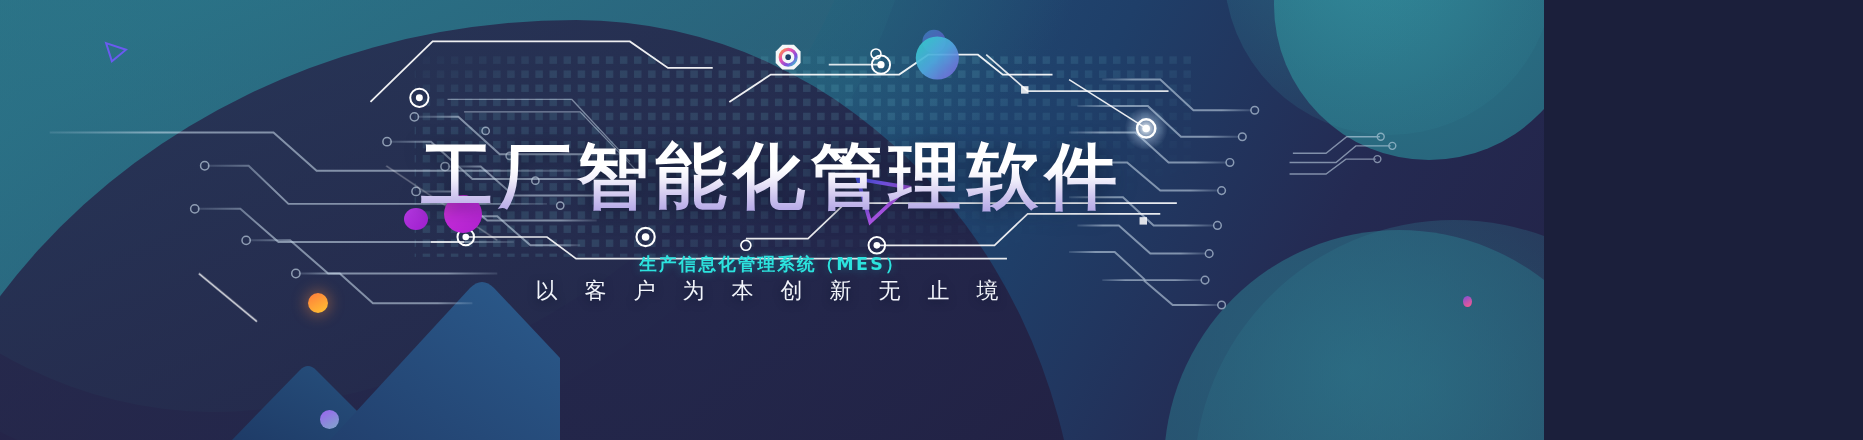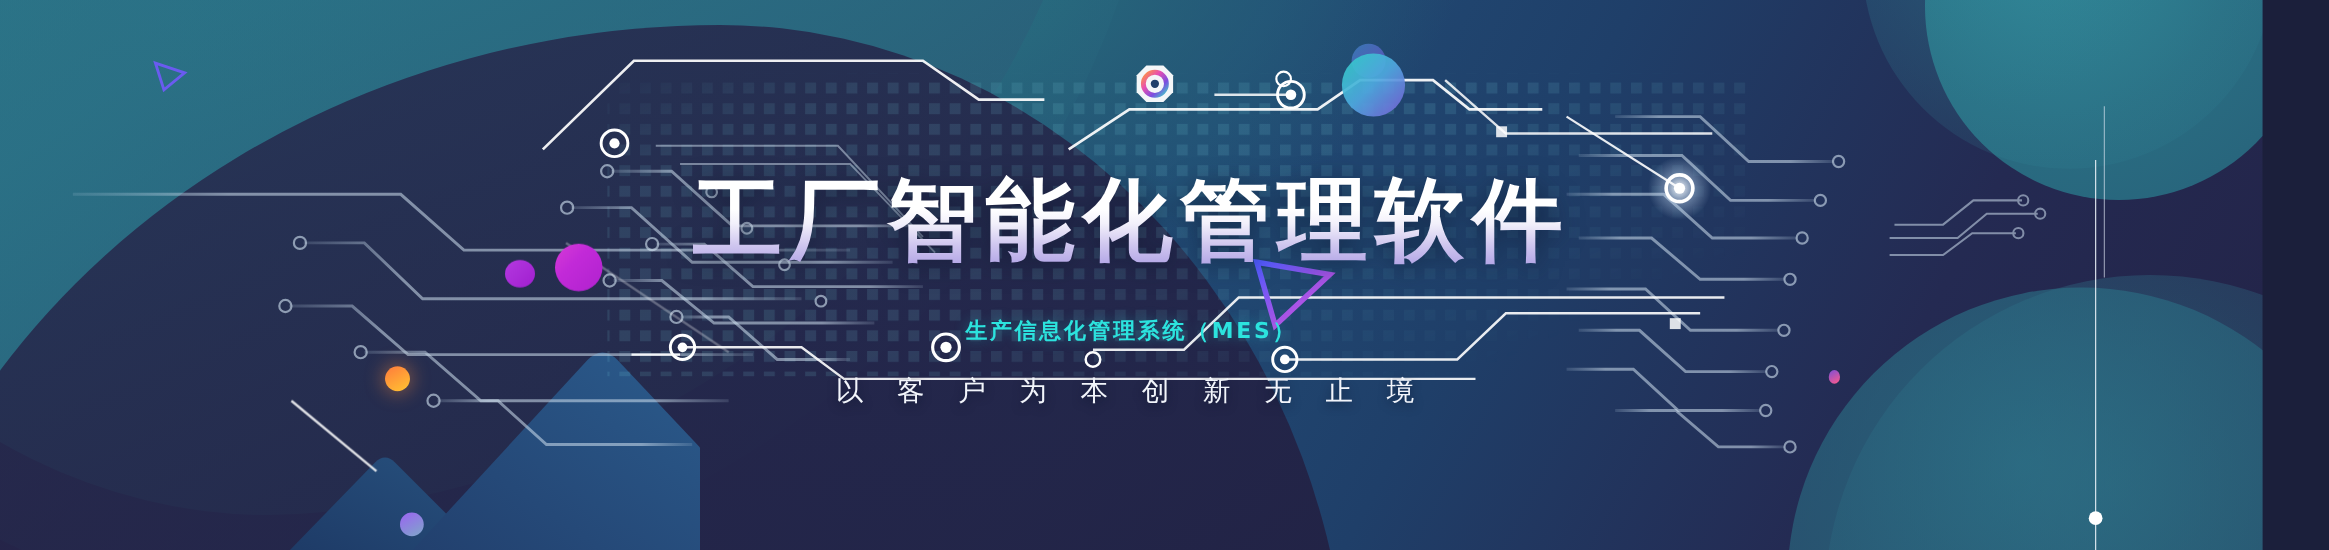--- a/index.html
+++ b/index.html
@@ -4,21 +4,21 @@
 <title>Factory Intelligent Management Software Banner</title>
 <style>
   * { margin:0; padding:0; box-sizing:border-box; }
   html,body{ background:#1b1f3b; }
   body{
     font-family:"DejaVu Sans","Liberation Sans",sans-serif;
   }
 
   .banner{
     position:relative;
-    width:1810px;
+    width:1544px;
     height:440px;
     overflow:hidden;
     background:
       radial-gradient(ellipse 900px 500px at 34% -12%, #2d7f8c 0%, #27687c 26%, rgba(38,85,110,0.0) 62%),
       linear-gradient(118deg,
         #2b2b50 0%,
         #27345c 16%,
         #23406b 34%,
         #214a74 50%,
         #1f3f69 64%,
@@ -152,21 +152,20 @@
     color:#2fe6e0;
     font-size:17.5px;
     font-weight:700;
     letter-spacing:2.2px;
     white-space:nowrap;
     text-shadow:0 0 10px rgba(40,220,220,.35);
   }
   .subtitle-item{ color:#2ce3de; }
 
   .tagline{
-    margin-top:22px;
     color:#f2f5fb;
     font-size:22px;
     letter-spacing:10px;
     font-weight:400;
     white-space:nowrap;
     text-shadow:0 2px 8px rgba(10,18,40,.6);
   }
 </style>
 </head>
 <body>

